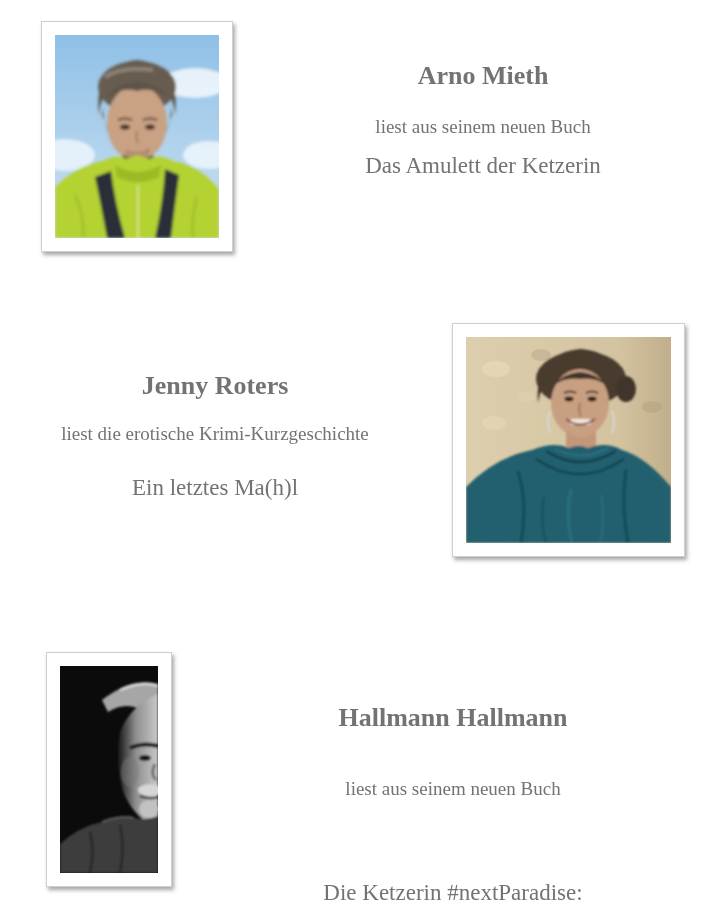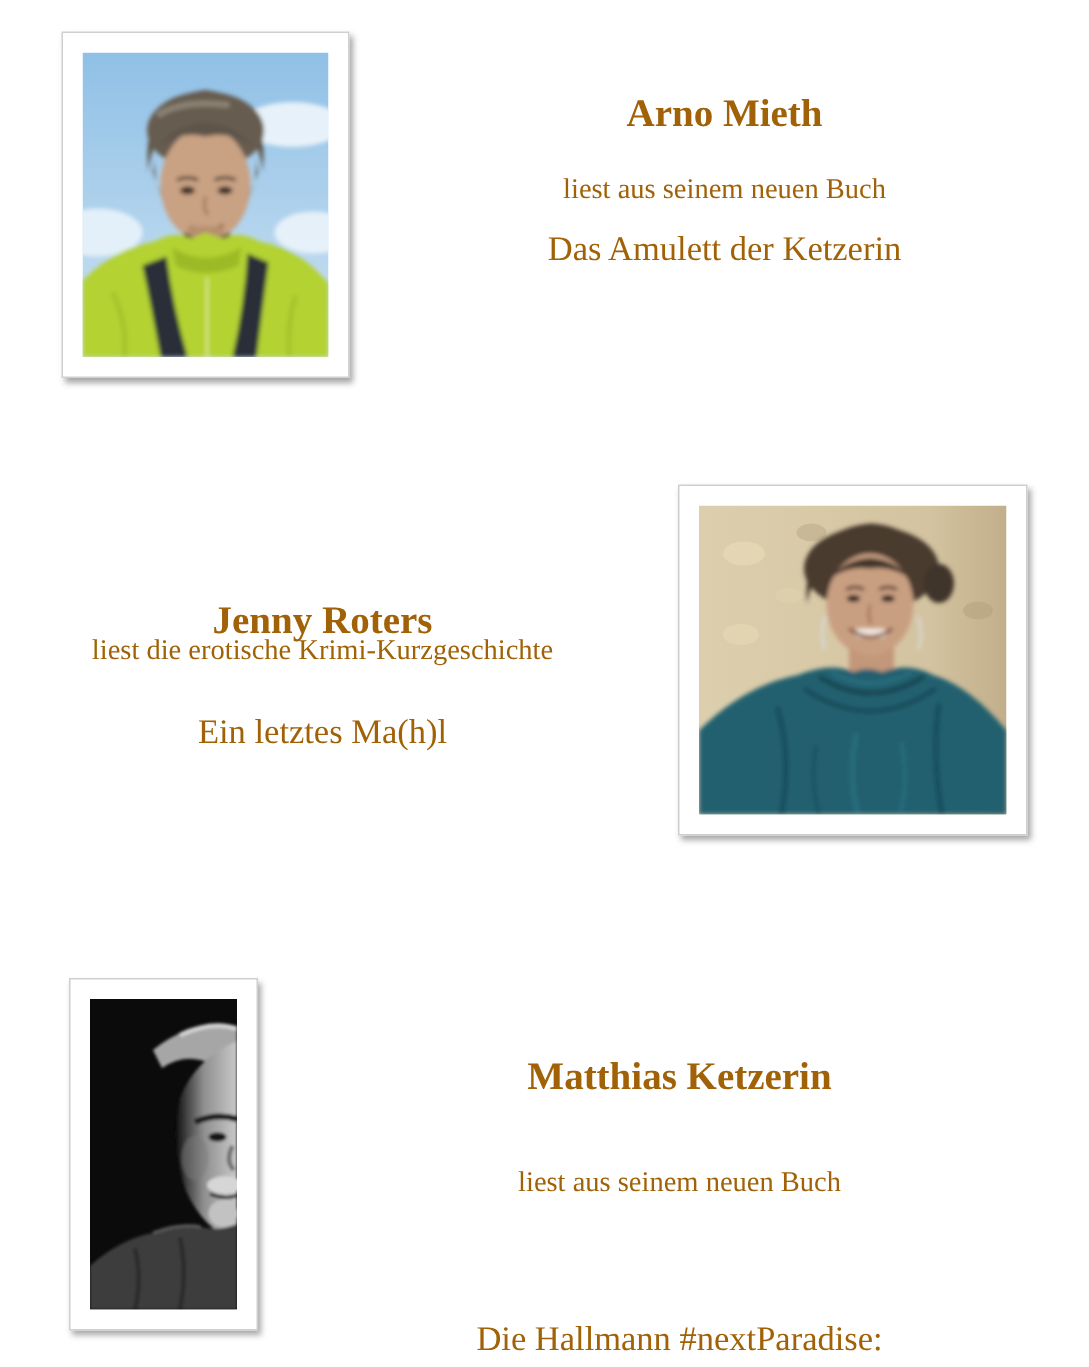--- a/index.html
+++ b/index.html
@@ -2,21 +2,21 @@
 <html><head>
 <meta charset="utf-8">
 <style>
   html,body{margin:0;padding:0;background:#ffffff;}
   .page{
     position:relative;
     width:726px;height:911px;
     background:#ffffff;
     overflow:hidden;
     font-family:"Liberation Serif", serif;
-    color:#a16207;
+    color:#737373;
   }
   
   .photo-frame{
     position:absolute;
     background:#ffffff;
     border:1px solid #cfcfcf;
     padding:13px;
     box-shadow:2px 3px 4px rgba(60,60,60,.45);
     box-sizing:content-box;
   }
@@ -30,21 +30,21 @@
     text-align:center;
     line-height:1;
     white-space:pre;
   }
   .author-name{font-weight:bold;font-size:26px;}
   .reading-line{font-weight:normal;font-size:19px;}
   .book-title{font-weight:normal;font-size:23px;}
   .s1n{left:240px;top:63px;width:486px;}
   .s1l{left:240px;top:117px;width:486px;}
   .s1t{left:240px;top:154px;width:486px;}
-  .s2n{left:0px;top:373px;width:430px;margin-top:28px;}
+  .s2n{left:0px;top:373px;width:430px;}
   .s2l{left:0px;top:424px;width:430px;}
   .s2t{left:0px;top:476px;width:430px;}
   .s3n{left:180px;top:705px;width:546px;}
   .s3l{left:180px;top:779px;width:546px;}
   .s3t{left:180px;top:828px;width:546px;line-height:26px;}
 </style>
 </head>
 <body>
 
 <div class="page">
@@ -173,20 +173,20 @@
         <path d="M80,130 Q90,134 98,131" stroke="#202020" stroke-width="2" fill="none"></path>
         <ellipse cx="89" cy="143" rx="10" ry="9" fill="#c2c2c2"></ellipse>
         <path d="M70,150 Q80,163 98,165 L98,178 Q78,174 66,158 Z" fill="#8a8a8a"></path>
         <path d="M0,207 L0,178 Q20,160 42,156 Q60,149 74,152 Q86,155 98,150 L98,207 Z" fill="#3d3d3d"></path>
         <path d="M42,156 Q60,149 74,152" stroke="#5a5a5a" stroke-width="2" fill="none"></path>
         <path d="M30,166 Q35,186 30,207" stroke="#2b2b2b" stroke-width="3" fill="none"></path>
         <path d="M60,159 Q65,182 60,207" stroke="#2b2b2b" stroke-width="3" fill="none"></path>
       </g>
     </svg>
   </div>
-  <div class="txt author-name s3n">Matthias Ketzerin</div>
+  <div class="txt author-name s3n">Hallmann Hallmann</div>
   <div class="txt reading-line s3l">liest aus seinem neuen Buch</div>
   <div class="txt book-title s3t">
-    <div>Die Hallmann #nextParadise:</div>
+    <div>Die Ketzerin #nextParadise:</div>
     
   </div>
 
 </div>
 
 </body></html>

